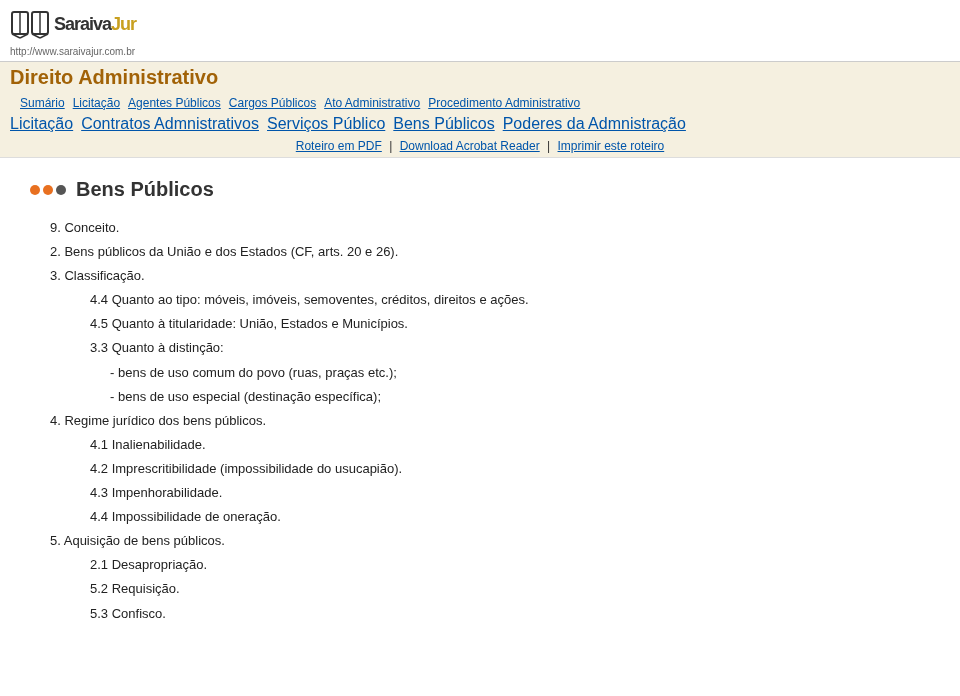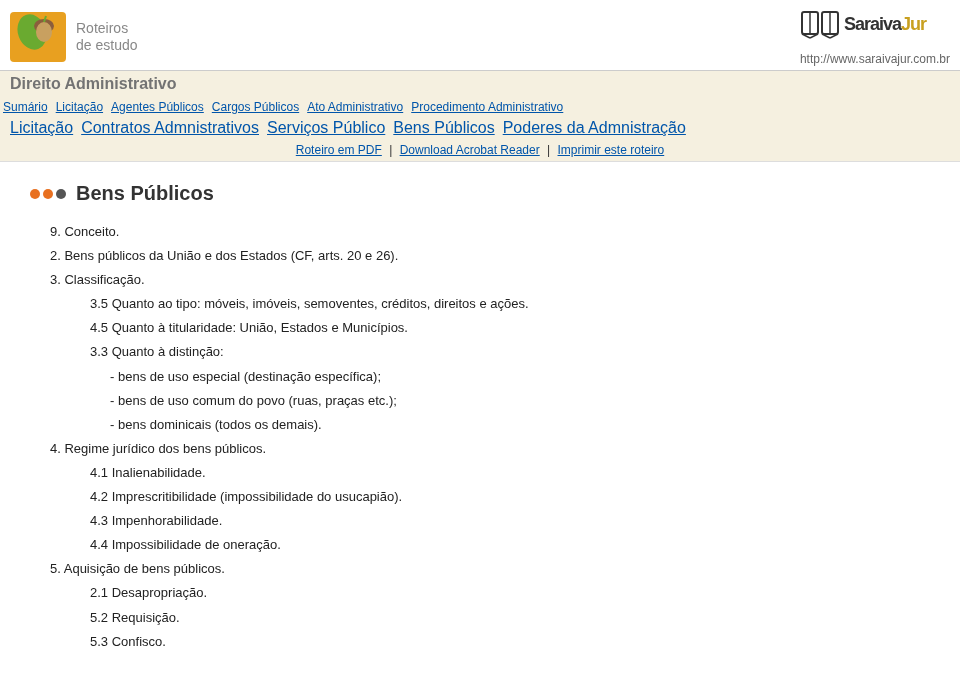--- a/index.html
+++ b/index.html
@@ -68,41 +68,41 @@
     .saraiva-name {
       font-size: 18px;
       font-weight: bold;
       color: #333;
       letter-spacing: -1px;
     }
     .saraiva-name .jur {
       color: #c8a020;
     }
     .saraiva-url {
-      font-size: 12px;
+      font-size: 10px;
       color: #666;
-      margin-top: 12px;
+      margin-top: 6px;
     }
 
     
     .nav-area {
       background: #f5f0e0;
       border-bottom: 1px solid #ddd;
     }
     .title-bar {
       background: #f5f0e0;
       padding: 4px 10px;
     }
     .page-title {
-      font-size: 16px;
-      font-weight: bold;
-      color: #737373;
+      font-size: 20px;
+      font-weight: bold;
+      color: #a16207;
     }
     .nav-links {
-      padding: 3px 3px;
+      padding: 3px 20px;
       display: flex;
       flex-wrap: wrap;
       gap: 2px 0;
       background: #f5f0e0;
     }
     .nav-links a {
       color: #0055aa;
       text-decoration: underline;
       font-size: 12px;
       cursor: pointer;
@@ -182,41 +182,20 @@
       margin-left: 60px;
     }
     .content-list .item-l3 {
       margin-left: 80px;
     }
   </style>
 </head>
 <body>
 
 <div class="header">
-  <div class="header-left">
-
-    <div class="logo-icon">
-      <svg viewBox="0 0 56 50" xmlns="http://www.w3.org/2000/svg">
-
-        <rect x="0" y="0" width="56" height="50" rx="4" fill="#e8a020"></rect>
-
-        <ellipse cx="22" cy="20" rx="14" ry="18" fill="#6aaa30" transform="rotate(-20, 22, 20)"></ellipse>
-
-        <ellipse cx="34" cy="14" rx="10" ry="7" fill="#8B5E3C"></ellipse>
-
-        <ellipse cx="34" cy="20" rx="8" ry="10" fill="#c8a060"></ellipse>
-
-        <line x1="34" y1="10" x2="36" y2="4" stroke="#6aaa30" stroke-width="2"></line>
-      </svg>
-    </div>
-    <div class="logo-text">
-      <span>Roteiros</span>
-      <span style="color:#888;font-size:14px;font-weight:normal;">de estudo</span>
-    </div>
-  </div>
   <div class="header-right">
     <div class="saraiva-logo">
       <div class="saraiva-brand">
 
         <svg class="saraiva-book-icon" viewBox="0 0 40 32" xmlns="http://www.w3.org/2000/svg">
           <rect x="2" y="4" width="16" height="22" rx="2" fill="none" stroke="#333" stroke-width="2"></rect>
           <rect x="22" y="4" width="16" height="22" rx="2" fill="none" stroke="#333" stroke-width="2"></rect>
           <line x1="10" y1="4" x2="10" y2="26" stroke="#333" stroke-width="1.5"></line>
           <line x1="30" y1="4" x2="30" y2="26" stroke="#333" stroke-width="1.5"></line>
           <line x1="2" y1="26" x2="10" y2="30" stroke="#333" stroke-width="1.5"></line>
@@ -267,26 +246,25 @@
       <span class="bullet bullet-orange"></span>
       <span class="bullet bullet-orange"></span>
       <span class="bullet bullet-dark"></span>
     </span>
     <span>Bens Públicos</span>
   </div>
   <div class="content-list">
     <div class="item item-l1">9. Conceito.</div>
     <div class="item item-l1">2. Bens públicos da União e dos Estados (CF, arts. 20 e 26).</div>
     <div class="item item-l1">3. Classificação.</div>
-    <div class="item item-l2">3.5 Quanto ao tipo: móveis, imóveis, semoventes, créditos, direitos e ações.</div>
+    <div class="item item-l2">4.4 Quanto ao tipo: móveis, imóveis, semoventes, créditos, direitos e ações.</div>
     <div class="item item-l2">4.5 Quanto à titularidade: União, Estados e Municípios.</div>
     <div class="item item-l2">3.3 Quanto à distinção:</div>
+    <div class="item item-l3">- bens de uso comum do povo (ruas, praças etc.);</div>
     <div class="item item-l3">- bens de uso especial (destinação específica);</div>
-    <div class="item item-l3">- bens de uso comum do povo (ruas, praças etc.);</div>
-    <div class="item item-l3">- bens dominicais (todos os demais).</div>
     <div class="item item-l1">4. Regime jurídico dos bens públicos.</div>
     <div class="item item-l2">4.1 Inalienabilidade.</div>
     <div class="item item-l2">4.2 Imprescritibilidade (impossibilidade do usucapião).</div>
     <div class="item item-l2">4.3 Impenhorabilidade.</div>
     <div class="item item-l2">4.4 Impossibilidade de oneração.</div>
     <div class="item item-l1">5. Aquisição de bens públicos.</div>
     <div class="item item-l2">2.1 Desapropriação.</div>
     <div class="item item-l2">5.2 Requisição.</div>
     <div class="item item-l2">5.3 Confisco.</div>
   </div>

